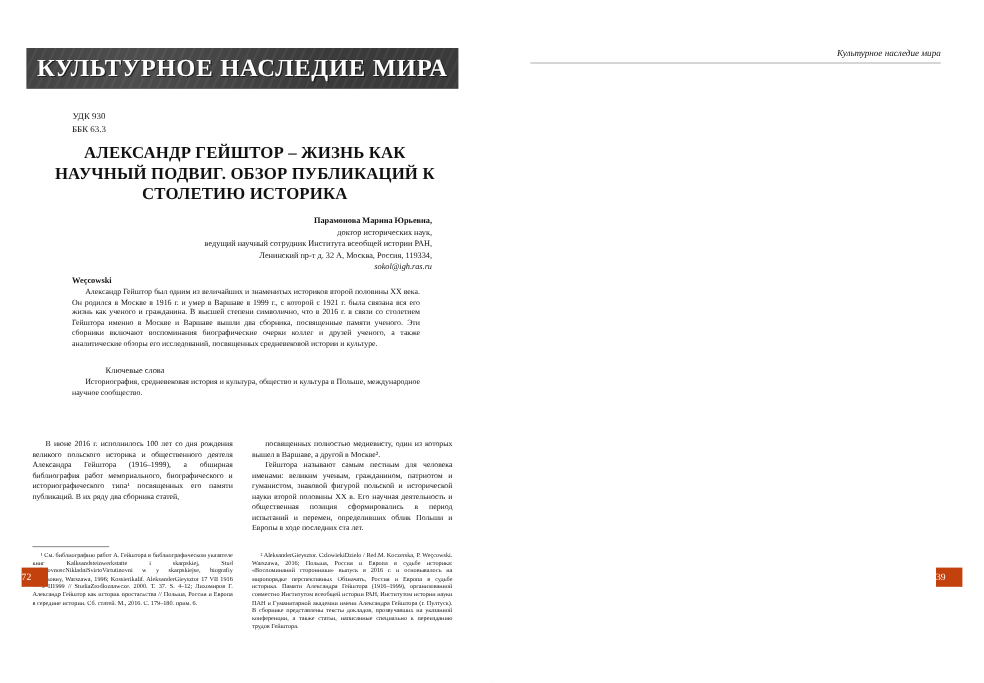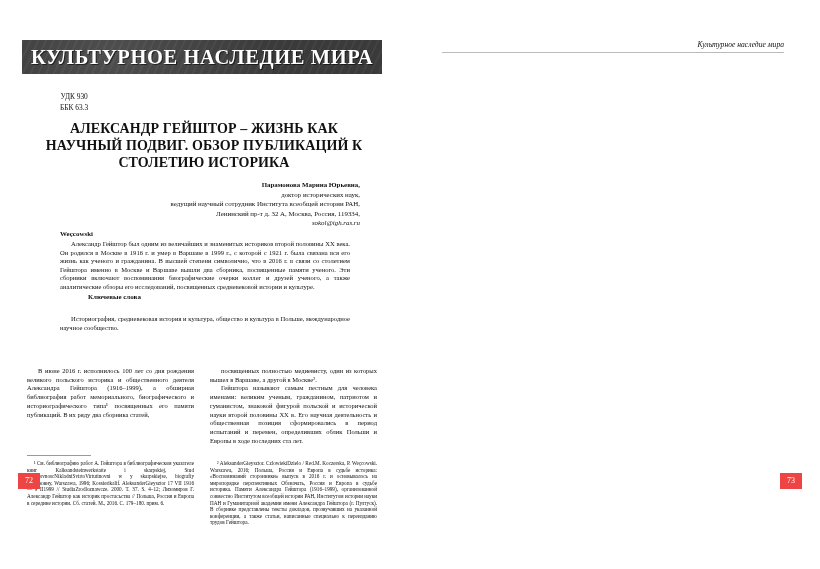--- a/index.html
+++ b/index.html
@@ -116,23 +116,23 @@
     top: 240px;
     width: 290px;
     font-size: 6.55px;
     line-height: 8.6px;
     text-align: justify;
     text-indent: 11px;
   }
   .kw-head {
     position: absolute;
     left: 60px;
-    top: 293px;
+    top: 305px;
     font-size: 7px;
-    font-weight: bold;
+    font-weight: normal;
     padding-left: 28px;
   }
   .kw-body {
     position: absolute;
     left: 60px;
     top: 315px;
     width: 290px;
     font-size: 6.55px;
     line-height: 8.6px;
     text-align: justify;
@@ -165,24 +165,24 @@
 
   .lfn1 { left: 27px; top: 460px; width: 167px; }
   .lfn2 { left: 210px; top: 460px; width: 167px; }
   .lfnrule { left: 27px; top: 455px; width: 64px; }
 
   
   .folio {
     position: absolute;
     width: 22px;
     height: 16px;
-    background: #ef4444;
+    background: #c2410c;
     color: #ffffff;
     font-size: 8px;
-    text-align: center;
+    text-align: left;
     line-height: 16px;
     font-family: "Liberation Serif", serif;
   }
   .folio-left  { left: 18px;  top: 473px; }
   .folio-right { right: 18px; top: 473px; }
 
   
   .running-head {
     position: absolute;
     right: 36px;
@@ -250,16 +250,16 @@
     </div>
 
     <div class="folio folio-left">72</div>
   </div>
 
   <div class="page page-right">
 
     <div class="running-head">Культурное наследие мира</div>
     <div class="rh-rule"></div>
 
-    <div class="folio folio-right">73</div>
+    <div class="folio folio-right">39</div>
   </div>
 
 </div>
 
 </body></html>

